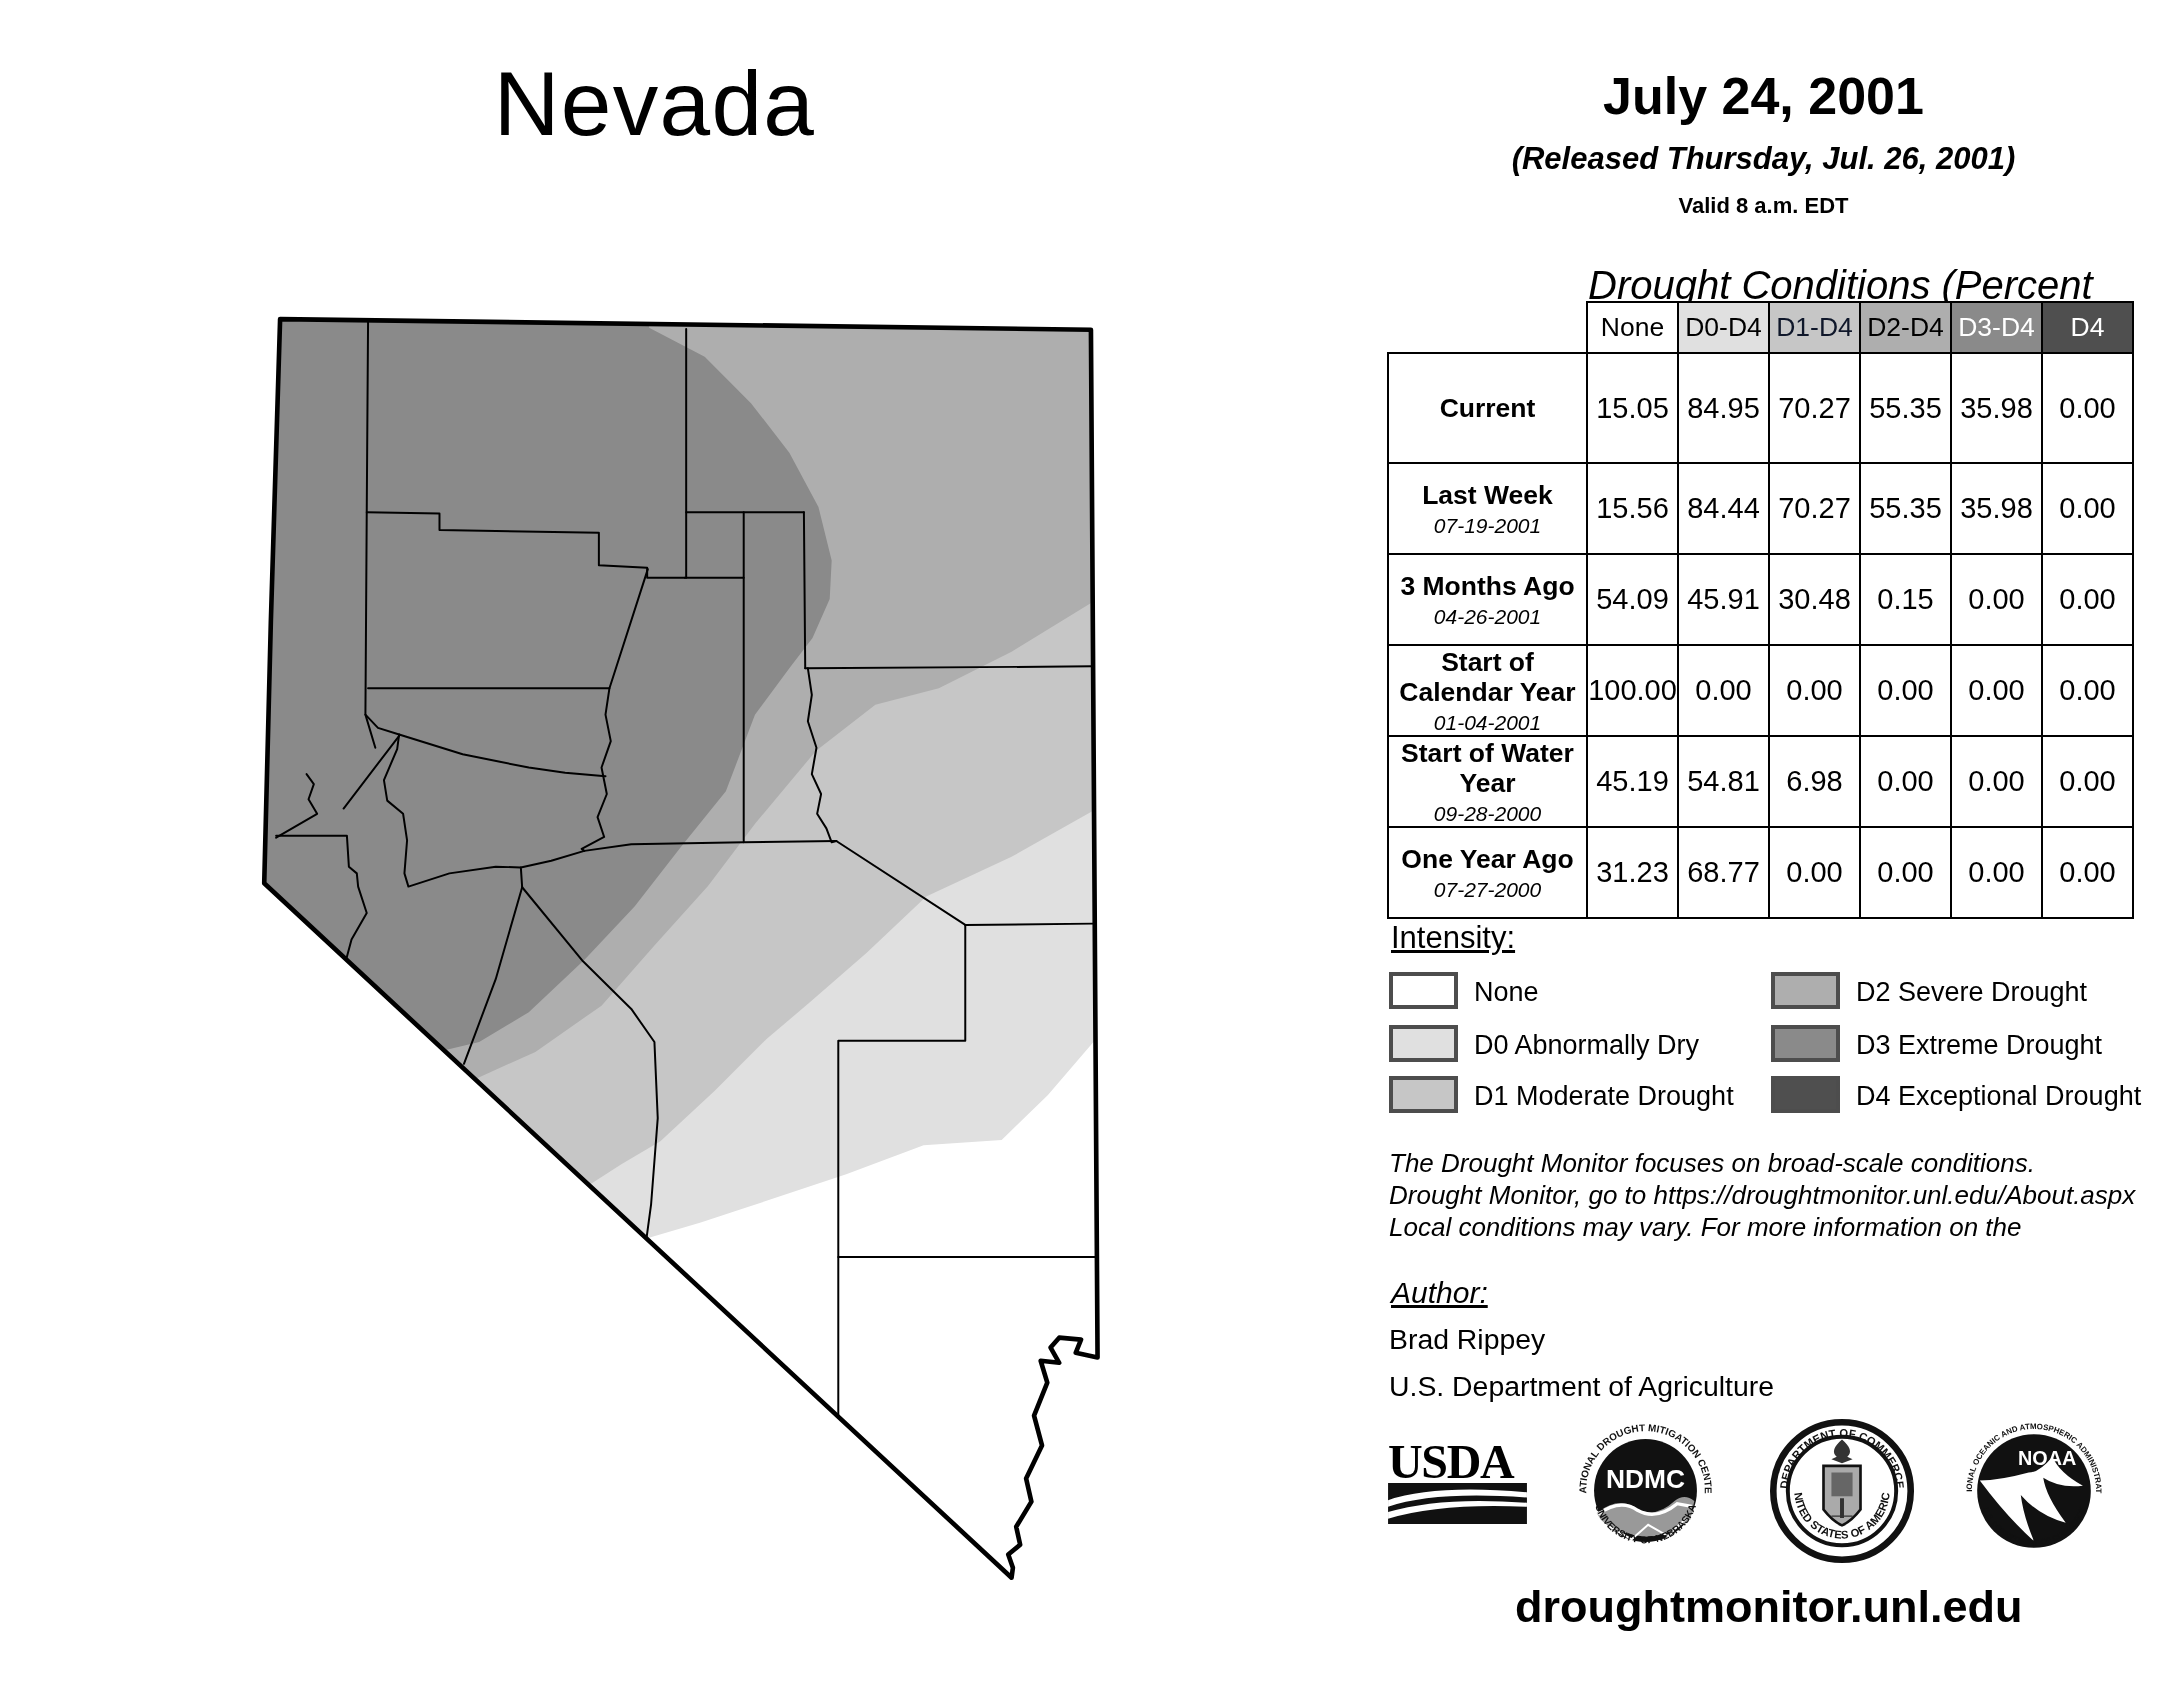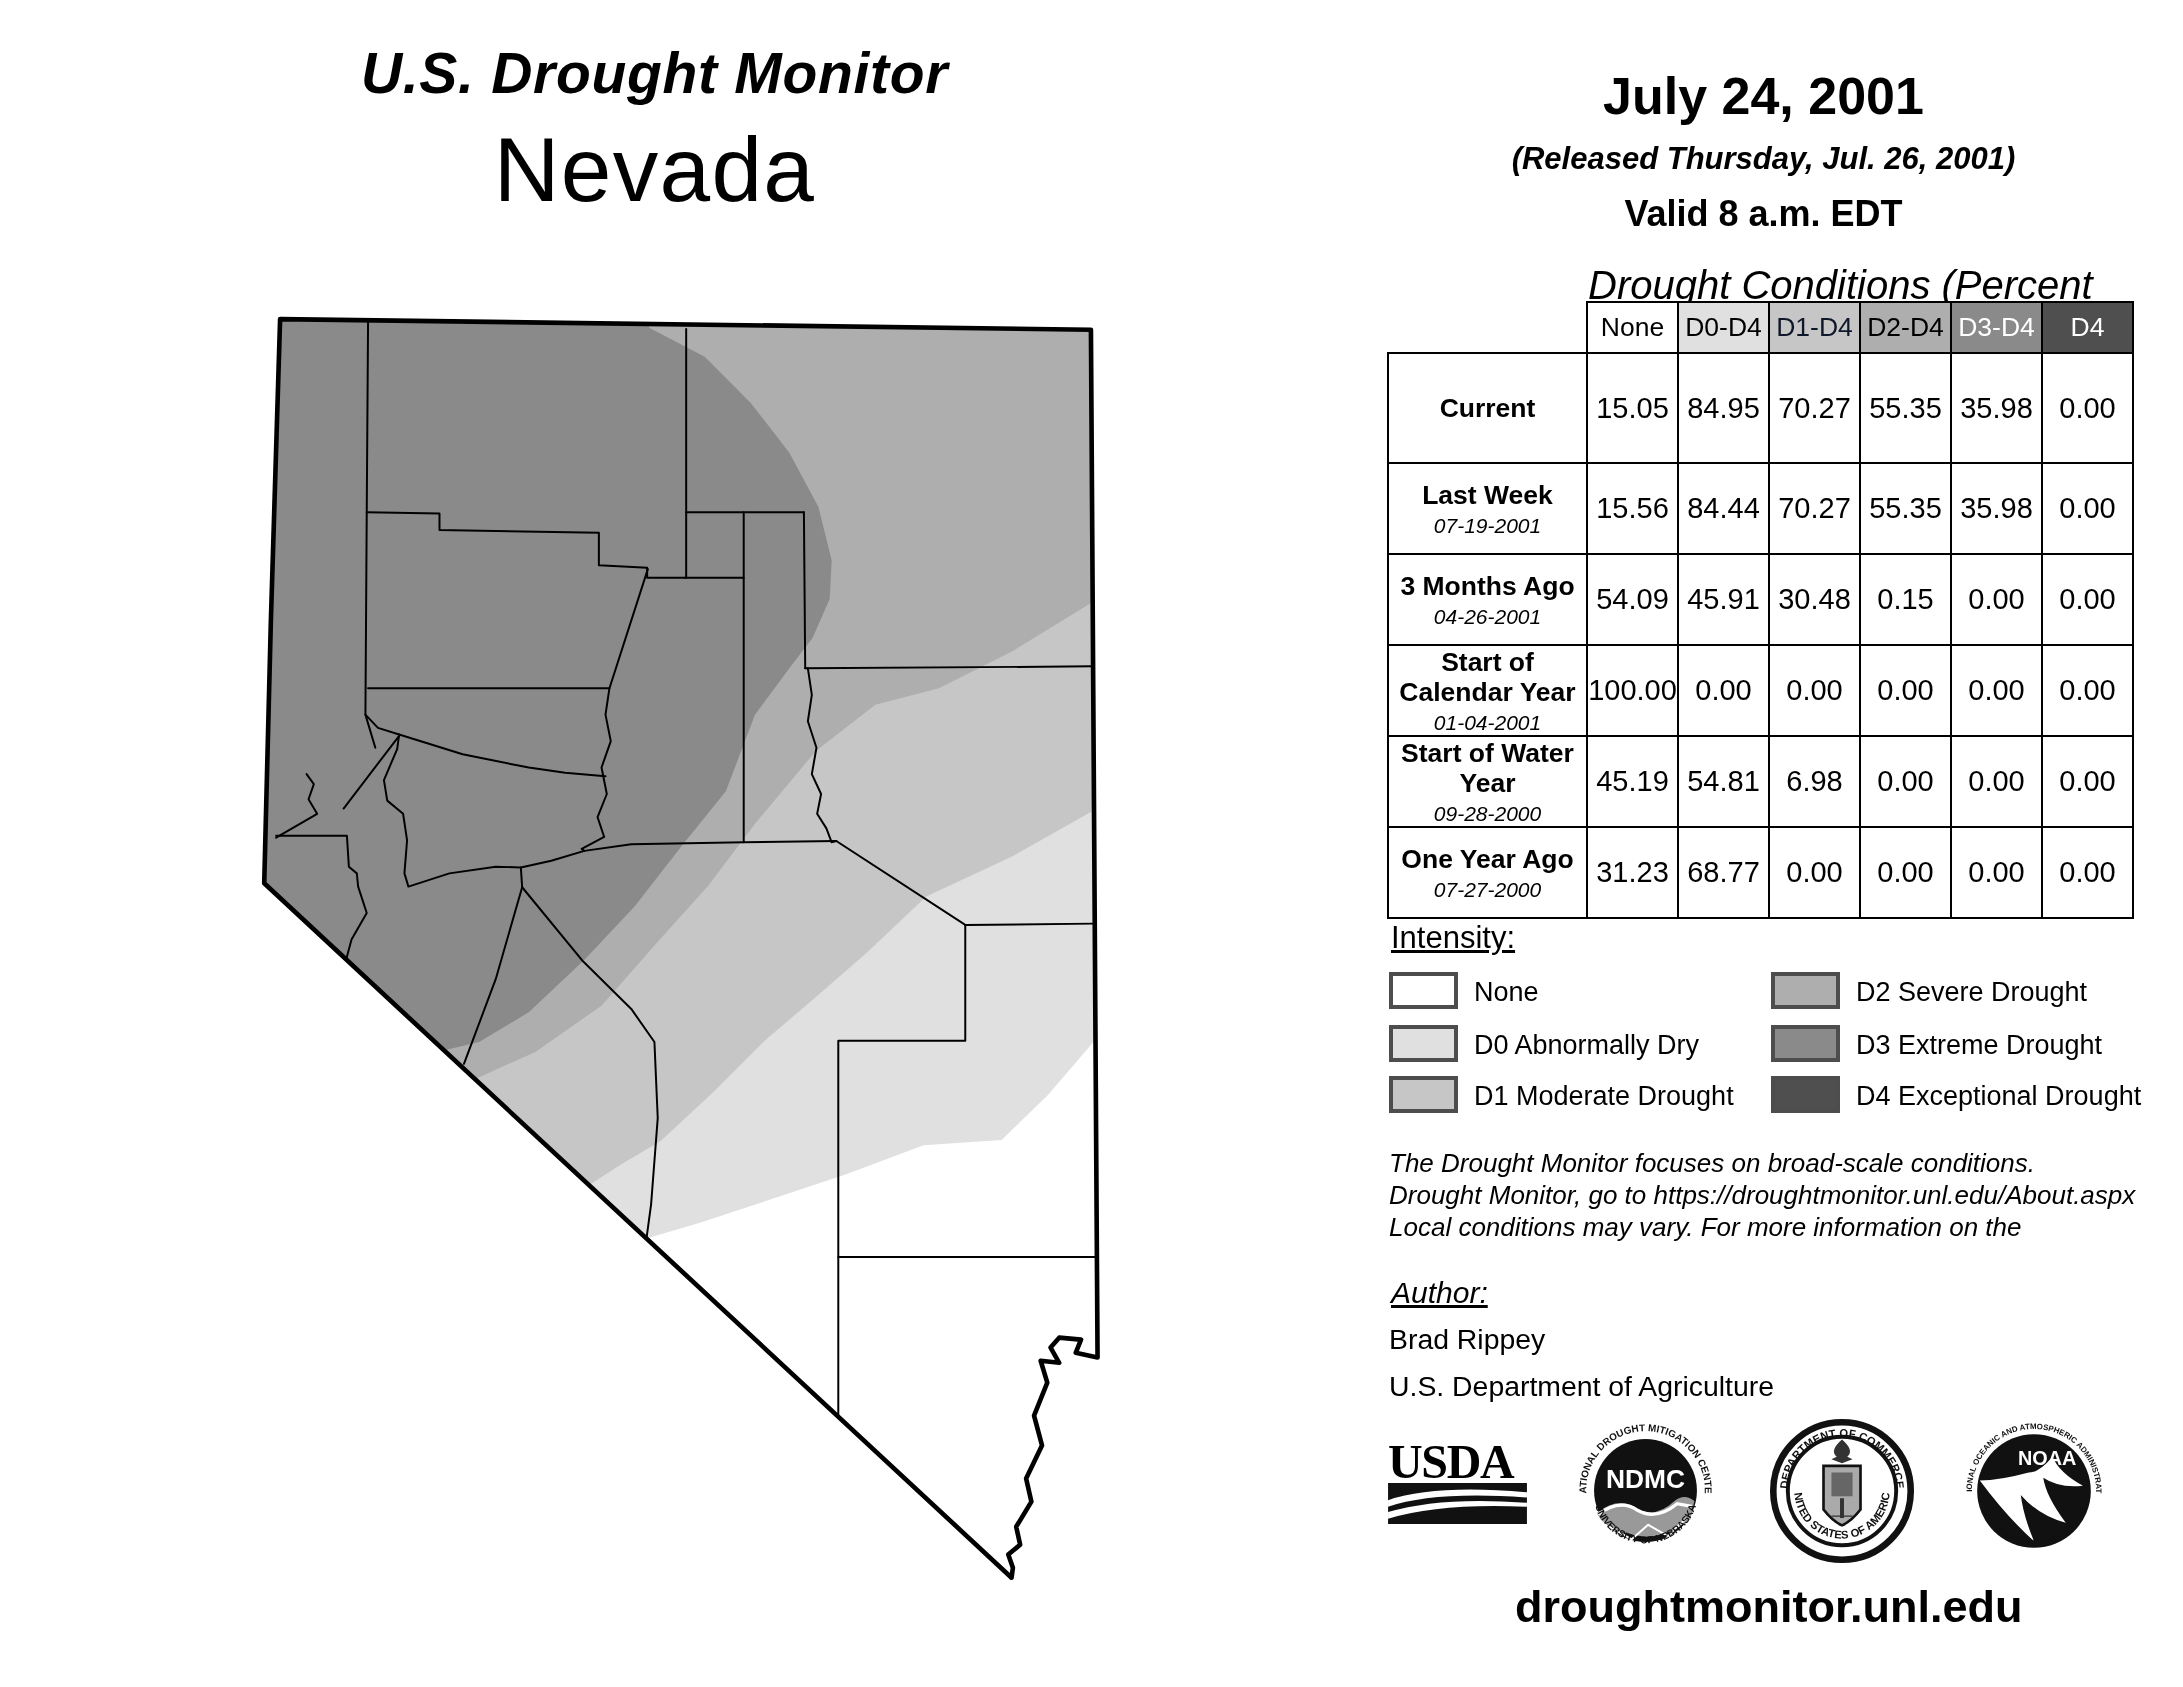--- a/index.html
+++ b/index.html
@@ -10,21 +10,21 @@
 
   
   #title-wrap { left:218px; top:40px; width:873px; text-align:center; }
   .main-title { font-size:57px; font-weight:bold; font-style:italic; letter-spacing:0.7px; }
   .region-title { font-size:91px; font-weight:normal; margin-top:12px; letter-spacing:1.3px; }
 
   
   #date-wrap { left:1383px; top:66px; width:761px; text-align:center; }
   .date-main { font-size:52px; font-weight:bold; }
   .date-released { font-size:31px; font-weight:bold; font-style:italic; margin-top:14.6px; }
-  .date-valid { font-size:36px; font-weight:bold; margin-top:16px; }
+  .date-valid { font-size:22px; font-weight:bold; margin-top:16px; }
 
   #table-title { left:1588px; top:263px; width:544px; 
                  font-size:40px; font-style:italic; }
 
   
   #dtable { position:absolute; left:1387px; top:301px; border-collapse:collapse; table-layout:fixed; }
   #dtable td { border:2.6px solid #000; text-align:center; vertical-align:middle; }
   #dtable td.blank { border:none; }
   #dtable .chead { font-size:26.5px; height:51px; }
   #dtable .val { font-size:29px;border-radius:12px; }
@@ -56,21 +56,20 @@
   #site-url { left:1515px; top:1581px; width:504px; text-align:center;
               font-size:45px; font-weight:bold; }
 
   
   #nv-map { left:251px; top:291px; width:873px; height:1297px; }
 </style>
 </head>
 <body>
 
 <div class="abs" id="title-wrap">
-  <div class="main-title">U.S. Drought Monitor</div>
   <div class="region-title">Nevada</div>
 </div>
 
 <svg class="abs" id="nv-map" viewBox="0 0 1320 1960">
   <defs>
     <clipPath id="nvclip">
       <path d="M 44,42 L 1270,58 L 1280,1612 L 1247,1605 L 1255,1585 L 1222,1582 L 1209,1597 L 1222,1620 L 1194,1617 L 1204,1650 L 1184,1700 L 1196,1745 L 1172,1795 L 1180,1830 L 1157,1868 L 1163,1895 L 1145,1910 L 1152,1930 L 1150,1945 L 20,895 L 30,500 Z"></path>
     </clipPath>
   </defs>
 

